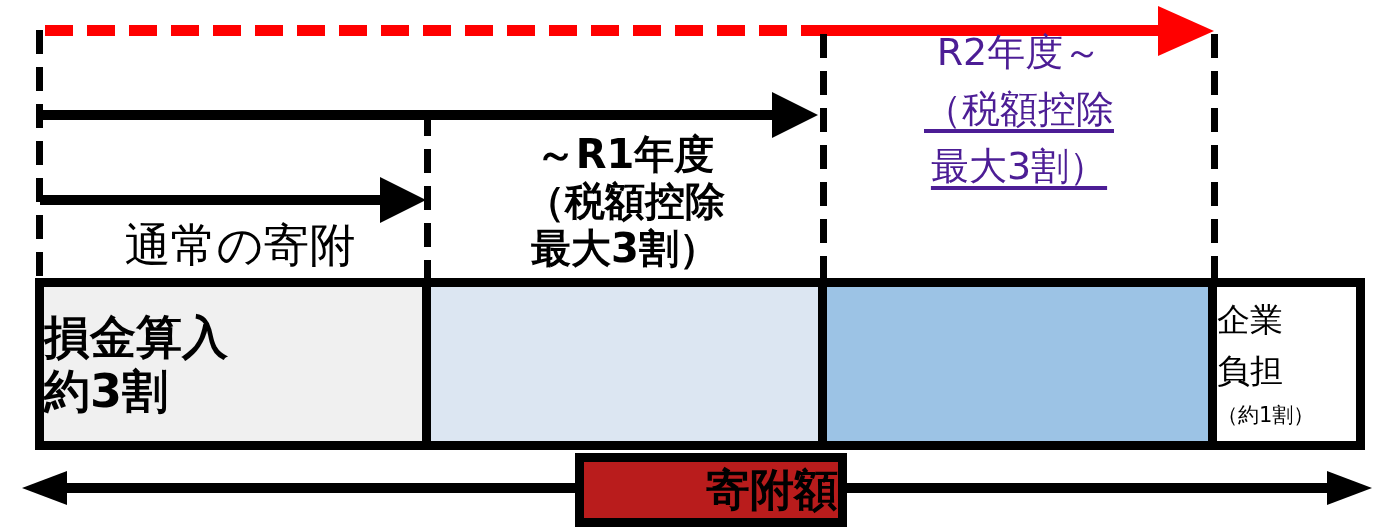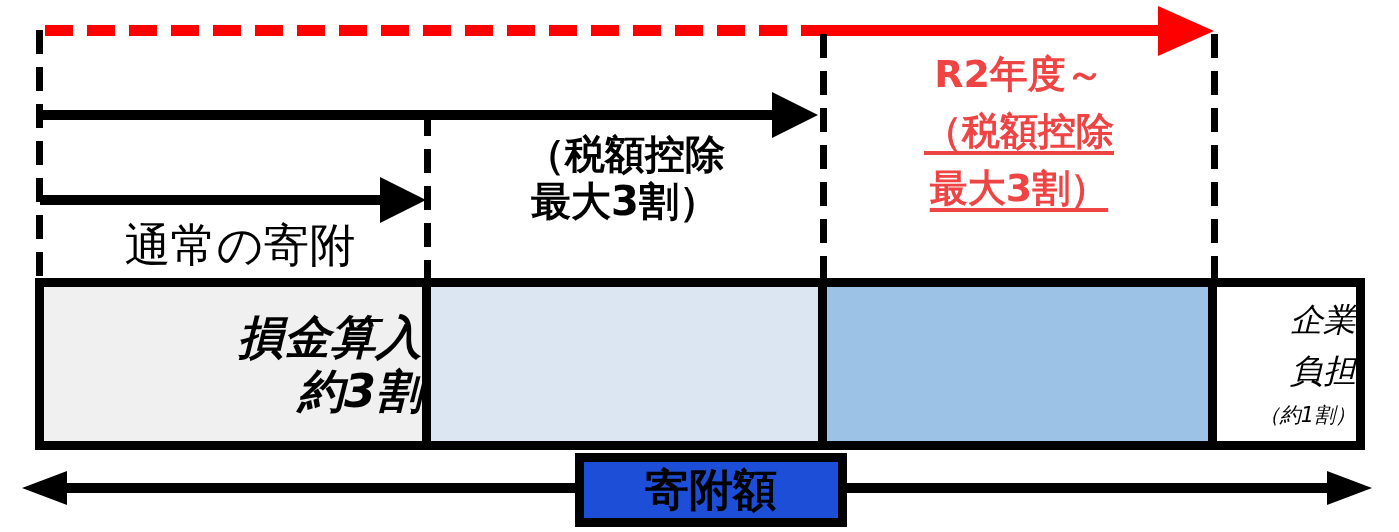--- a/index.html
+++ b/index.html
@@ -32,46 +32,46 @@
   .vdash{width:7px;background:repeating-linear-gradient(to bottom,#000 0 24px,transparent 24px 37px);}
   .vd1{left:36px;top:30px;height:248px;}
   .vd2{left:424px;top:112px;height:166px;}
   .vd3{left:820px;top:34px;height:244px;}
   .vd4{left:1211px;top:34px;height:244px;}
 
   
   .lbl{text-align:center;line-height:1.2;}
   .normal-lbl{left:60px;top:218px;width:360px;font-size:46px;font-weight:400;}
   .r1-lbl{left:432px;top:131px;width:386px;font-size:40px;font-weight:700;line-height:47px;}
-  .r2-lbl{left:827px;top:46px;width:384px;font-size:38px;font-weight:700;line-height:57px;color:#ef4444;}
+  .r2-lbl{left:827px;top:24px;width:384px;font-size:38px;font-weight:400;line-height:57px;color:#4c1d95;}
   .u{text-decoration:underline;text-decoration-thickness:4px;text-underline-offset:7px;}
 
   
   .bar{left:35px;top:278px;width:1330px;height:172px;border:9px solid #000;
     box-sizing:border-box;display:flex;}
   .seg{height:100%;box-sizing:border-box;display:flex;flex-direction:column;
-    align-items:flex-end;justify-content:center;font-style:italic;}
+    align-items:flex-start;justify-content:center;}
   .seg-div{border-right:9px solid #000;}
   .seg1{width:387px;font-size:46px;font-weight:700;line-height:1.18;text-align:center;}
   .seg2{width:396px;}
   .seg3{width:390px;}
   .seg4{flex:1;font-size:33px;font-weight:400;line-height:1.18;text-align:center;gap:12px;}
   .seg4 .small{font-size:21px;}
 
   
   .axis-shaft{left:58px;top:483px;width:1276px;height:10px;background:#000;}
   .axis-head-l{left:22px;top:471px;width:0;height:0;
     border-top:17px solid transparent;border-bottom:17px solid transparent;
     border-right:45px solid #000;}
   .axis-head-r{left:1327px;top:471px;width:0;height:0;
     border-top:17px solid transparent;border-bottom:17px solid transparent;
     border-left:45px solid #000;}
   .amount-box{left:575px;top:453px;width:272px;height:74px;border:9px solid #000;
-    box-sizing:border-box;background:#1d4ed8;z-index:5;display:flex;
-    align-items:center;justify-content:center;font-size:44px;font-weight:700;}
+    box-sizing:border-box;background:#b91c1c;z-index:5;display:flex;
+    align-items:center;justify-content:flex-end;font-size:44px;font-weight:700;}
 </style>
 </head>
 <body>
 
 <div class="canvas">
 
   <div class="abs red-dash"></div>
   <div class="abs red-solid"></div>
   <div class="abs red-head"></div>
 
@@ -82,20 +82,21 @@
   <div class="abs short-head"></div>
 
   <div class="abs vdash vd1"></div>
   <div class="abs vdash vd2"></div>
   <div class="abs vdash vd3"></div>
   <div class="abs vdash vd4"></div>
 
   <div class="abs lbl normal-lbl">通常の寄附</div>
 
   <div class="abs lbl r1-lbl">
+    <div>～R1年度</div>
     <div>（税額控除</div>
     <div>最大3割）</div>
   </div>
 
   <div class="abs lbl r2-lbl">
     <div>R2年度～</div>
     <div class="u">（税額控除</div>
     <div class="u">最大3割）</div>
   </div>
 

